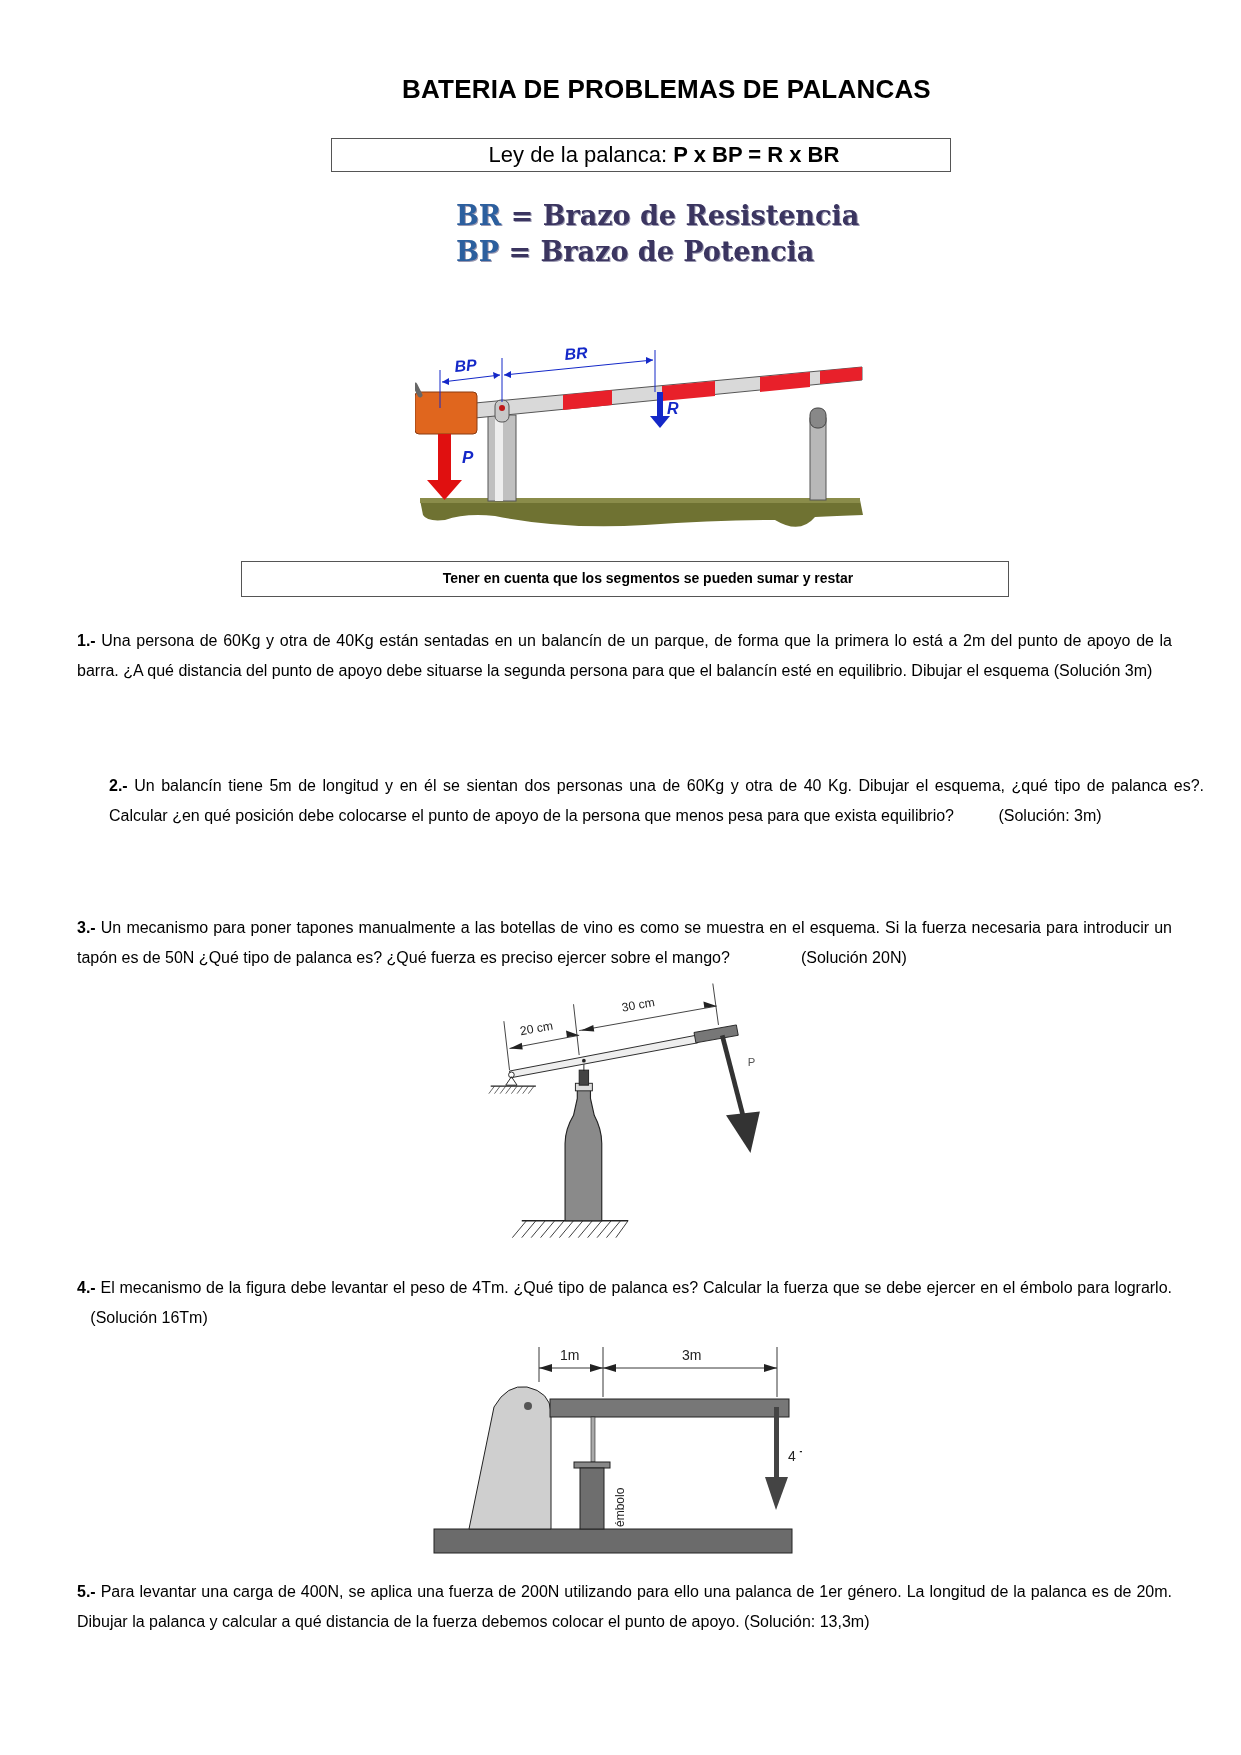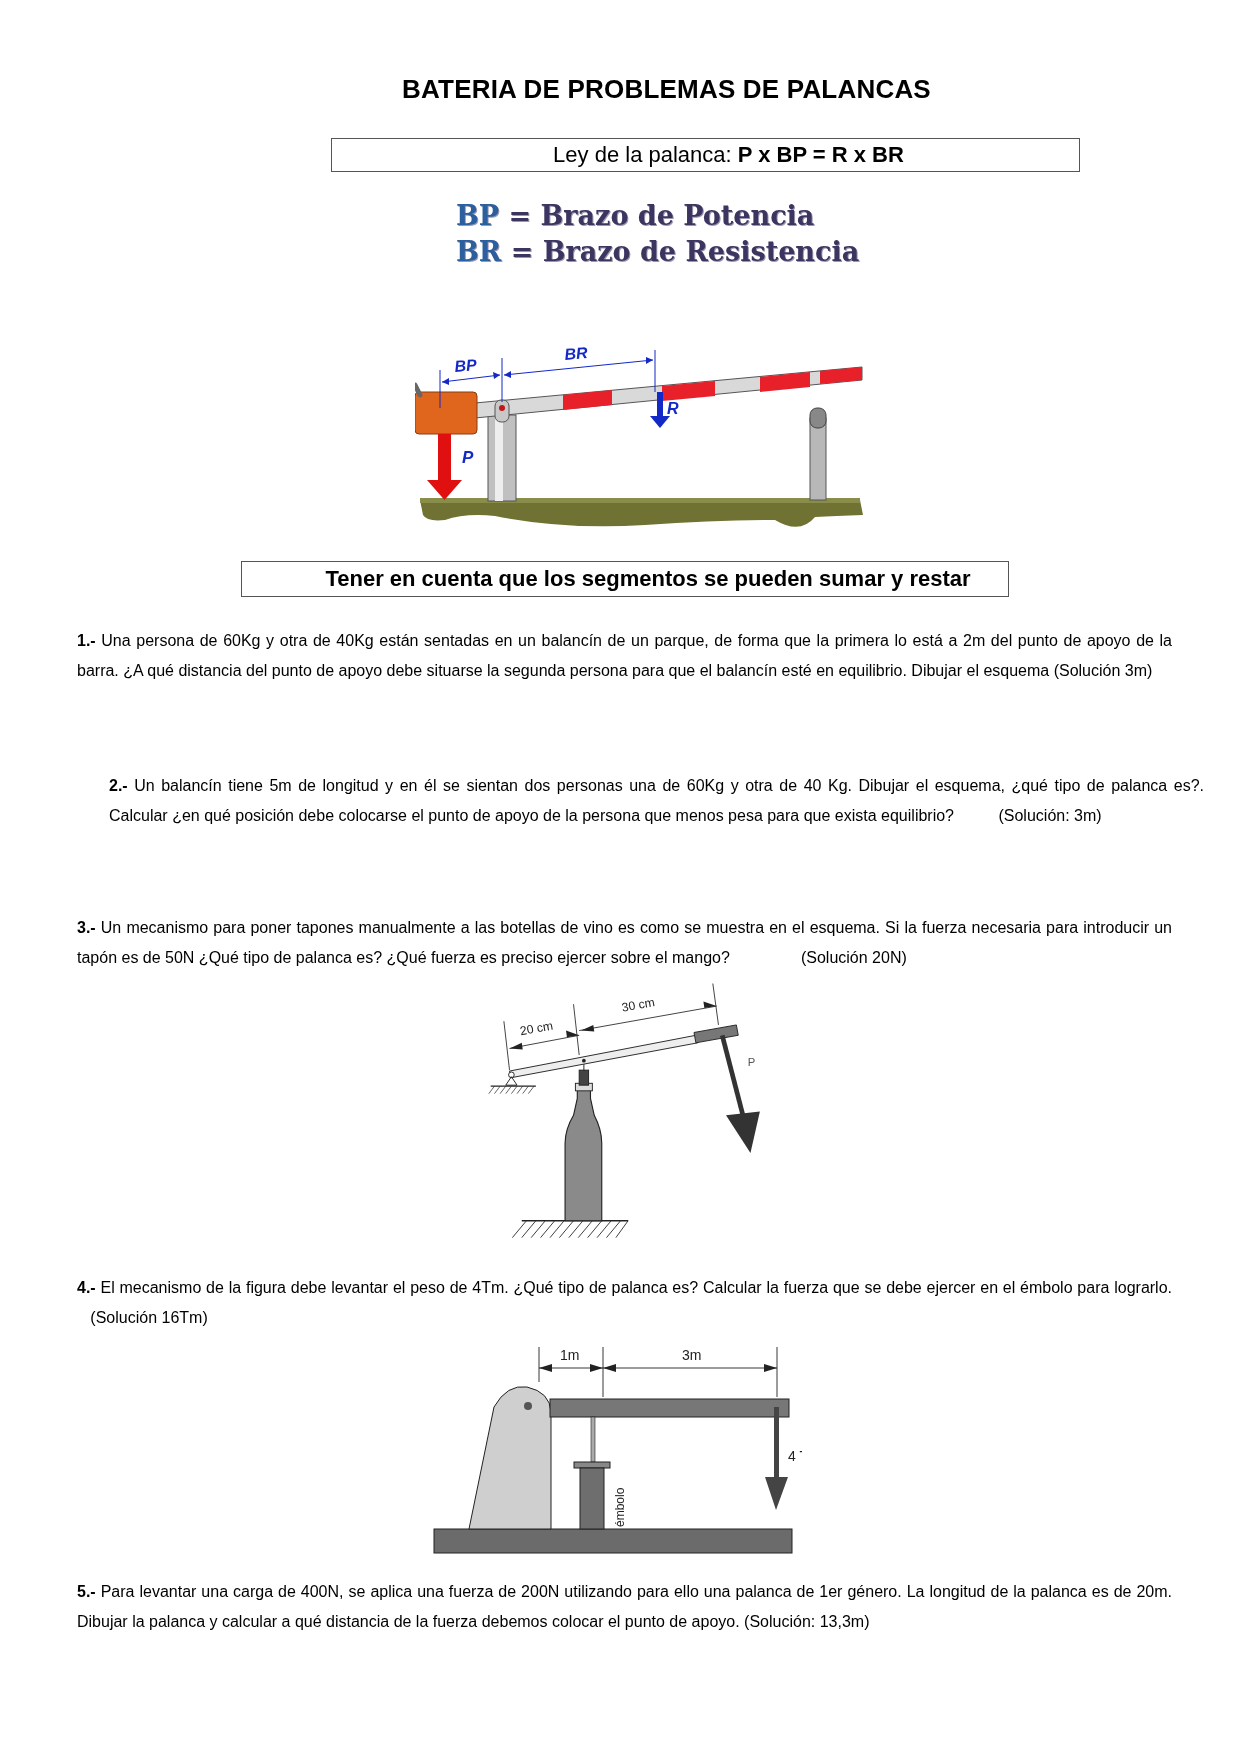--- a/index.html
+++ b/index.html
@@ -1,40 +1,40 @@
 <!DOCTYPE html>
 <html><head>
 <meta charset="utf-8">
 <style>
   html,body{margin:0;padding:0;background:#ffffff;}
   body{width:1241px;height:1755px;position:relative;overflow:hidden;font-family:"Liberation Sans",sans-serif;color:#000;}
   .abs{position:absolute;padding-left:46px;}
   .title{left:0;width:1241px;top:74px;text-align:center;font-weight:bold;font-size:26px;letter-spacing:0.2px;}
-  .formula-box{left:331px;top:138px;width:749px;height:34px;border:1.5px solid #555;box-sizing:border-box;text-align:center;font-size:22px;line-height:32px;}
+  .formula-box{left:331px;top:138px;width:620px;height:34px;border:1.5px solid #555;box-sizing:border-box;text-align:center;font-size:22px;line-height:32px;}
   .formula-box b{font-weight:bold;}
   .defs{left:410px;top:198px;width:440px;font-family:"DejaVu Serif",serif;font-weight:bold;font-size:27px;line-height:36px;color:#3b3560;text-shadow:1px 1px 0 #9a98b0;}
   .defs .abbr{color:#2c5f9e;}
   .fig{position:absolute;}
-  .note-box{left:241px;top:561px;width:768px;height:36px;border:1.5px solid #555;box-sizing:border-box;text-align:center;font-weight:bold;font-size:22px;line-height:33px;}
+  .note-box{left:241px;top:561px;width:768px;height:36px;border:1.5px solid #555;box-sizing:border-box;text-align:center;font-weight:bold;font-size:14px;line-height:33px;}
   .problem{position:absolute;left:77px;width:1095px;font-size:16px;line-height:29.5px;text-align:justify;}
   .problem .num{font-weight:bold;}
   .problem .sol{white-space:pre;}
 </style>
 </head>
 <body>
 
 <div class="abs title">BATERIA DE PROBLEMAS  DE PALANCAS</div>
 
 <div class="abs formula-box">
   <span>Ley de la palanca: </span><b>P x BP = R x BR</b>
 </div>
 
 <div class="abs defs">
+  <div><span class="abbr">BR</span><span> = Brazo de Resistencia</span></div>
   <div><span class="abbr">BP</span><span> = Brazo de Potencia</span></div>
-  <div><span class="abbr">BR</span><span> = Brazo de Resistencia</span></div>
 </div>
 
 <svg class="fig" style="left:415px;top:330px;" width="450" height="205" viewBox="0 0 450 205">
 
   <path d="M5,170 L445,170 L448,185 Q420,186 400,187 Q385,205 360,190 Q300,190 230,195 Q150,200 80,186 Q50,183 30,190 Q12,192 8,185 Z" fill="#6f7232"></path>
   <rect x="5" y="168" width="440" height="5" fill="#8a8c4a"></rect>
 
   <rect x="395" y="88" width="16" height="82" fill="#b8b8b8" stroke="#555" stroke-width="1"></rect>
   <rect x="395" y="78" width="16" height="20" rx="7" fill="#888" stroke="#444"></rect>
 

